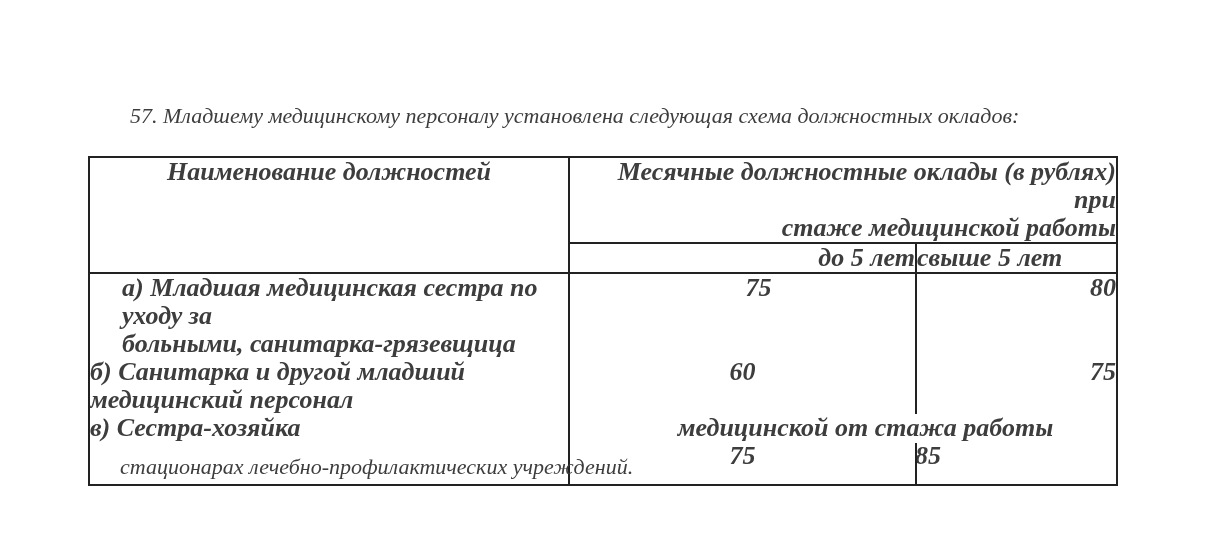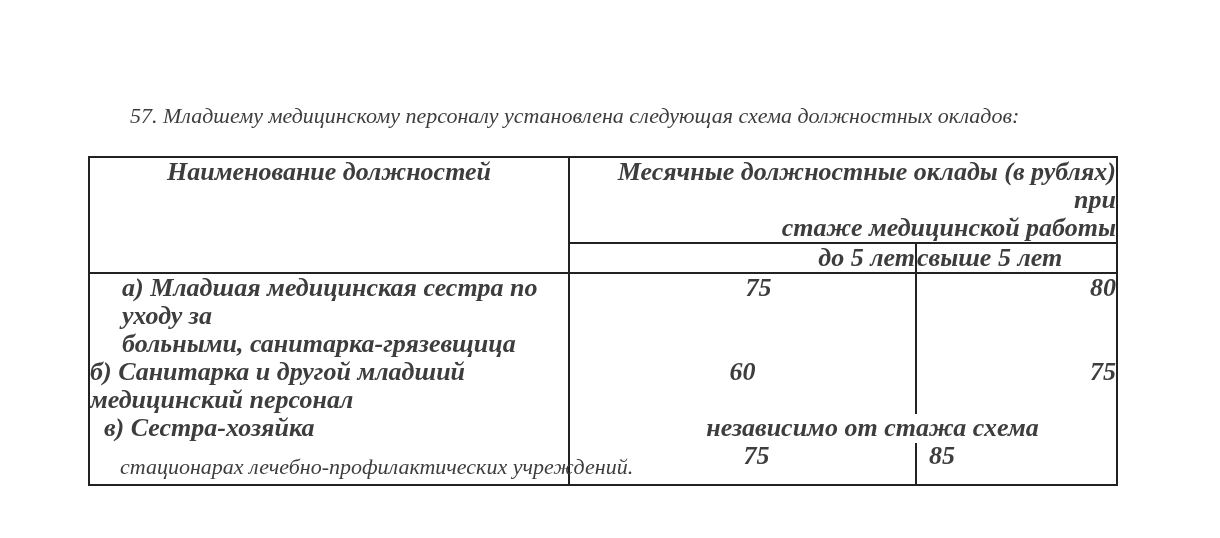--- a/index.html
+++ b/index.html
@@ -92,21 +92,21 @@
     border-right: 2px solid #222222;
     text-align: center;
     padding-top: 1px;
   }
   .td-val-b {
     text-align: right;
     padding-top: 1px;
   }
   tr.row-a td { height: 56px; padding-left: 32px; }
   tr.row-b td { height: 56px; }
-  tr.row-v td { height: 70px; padding-left: 14px; }
+  tr.row-v td { height: 70px; }
   .td-span {
     position: relative;
     padding-top: 1px;
   }
   .span-note {
     text-align: center;
     padding-left: 45px;
     line-height: 28px;
   }
   .span-divider {
@@ -164,21 +164,21 @@
         </tr>
         <tr class="row-b">
           <td class="td-name">б) Санитарка и другой младший
 медицинский персонал</td>
           <td class="td-val-a">60</td>
           <td class="td-val-b">75</td>
         </tr>
         <tr class="row-v">
           <td class="td-name">в) Сестра-хозяйка</td>
           <td class="td-span" colspan="2">
-            <div class="span-note">независимо от стажа схема</div>
+            <div class="span-note">медицинской от стажа работы</div>
             <div class="last-vals">
               <div class="lv-a">75</div>
               <div class="lv-b">85</div>
             </div>
             <div class="span-divider"></div>
           </td>
         </tr>
       </tbody>
     </table>
   </div>

